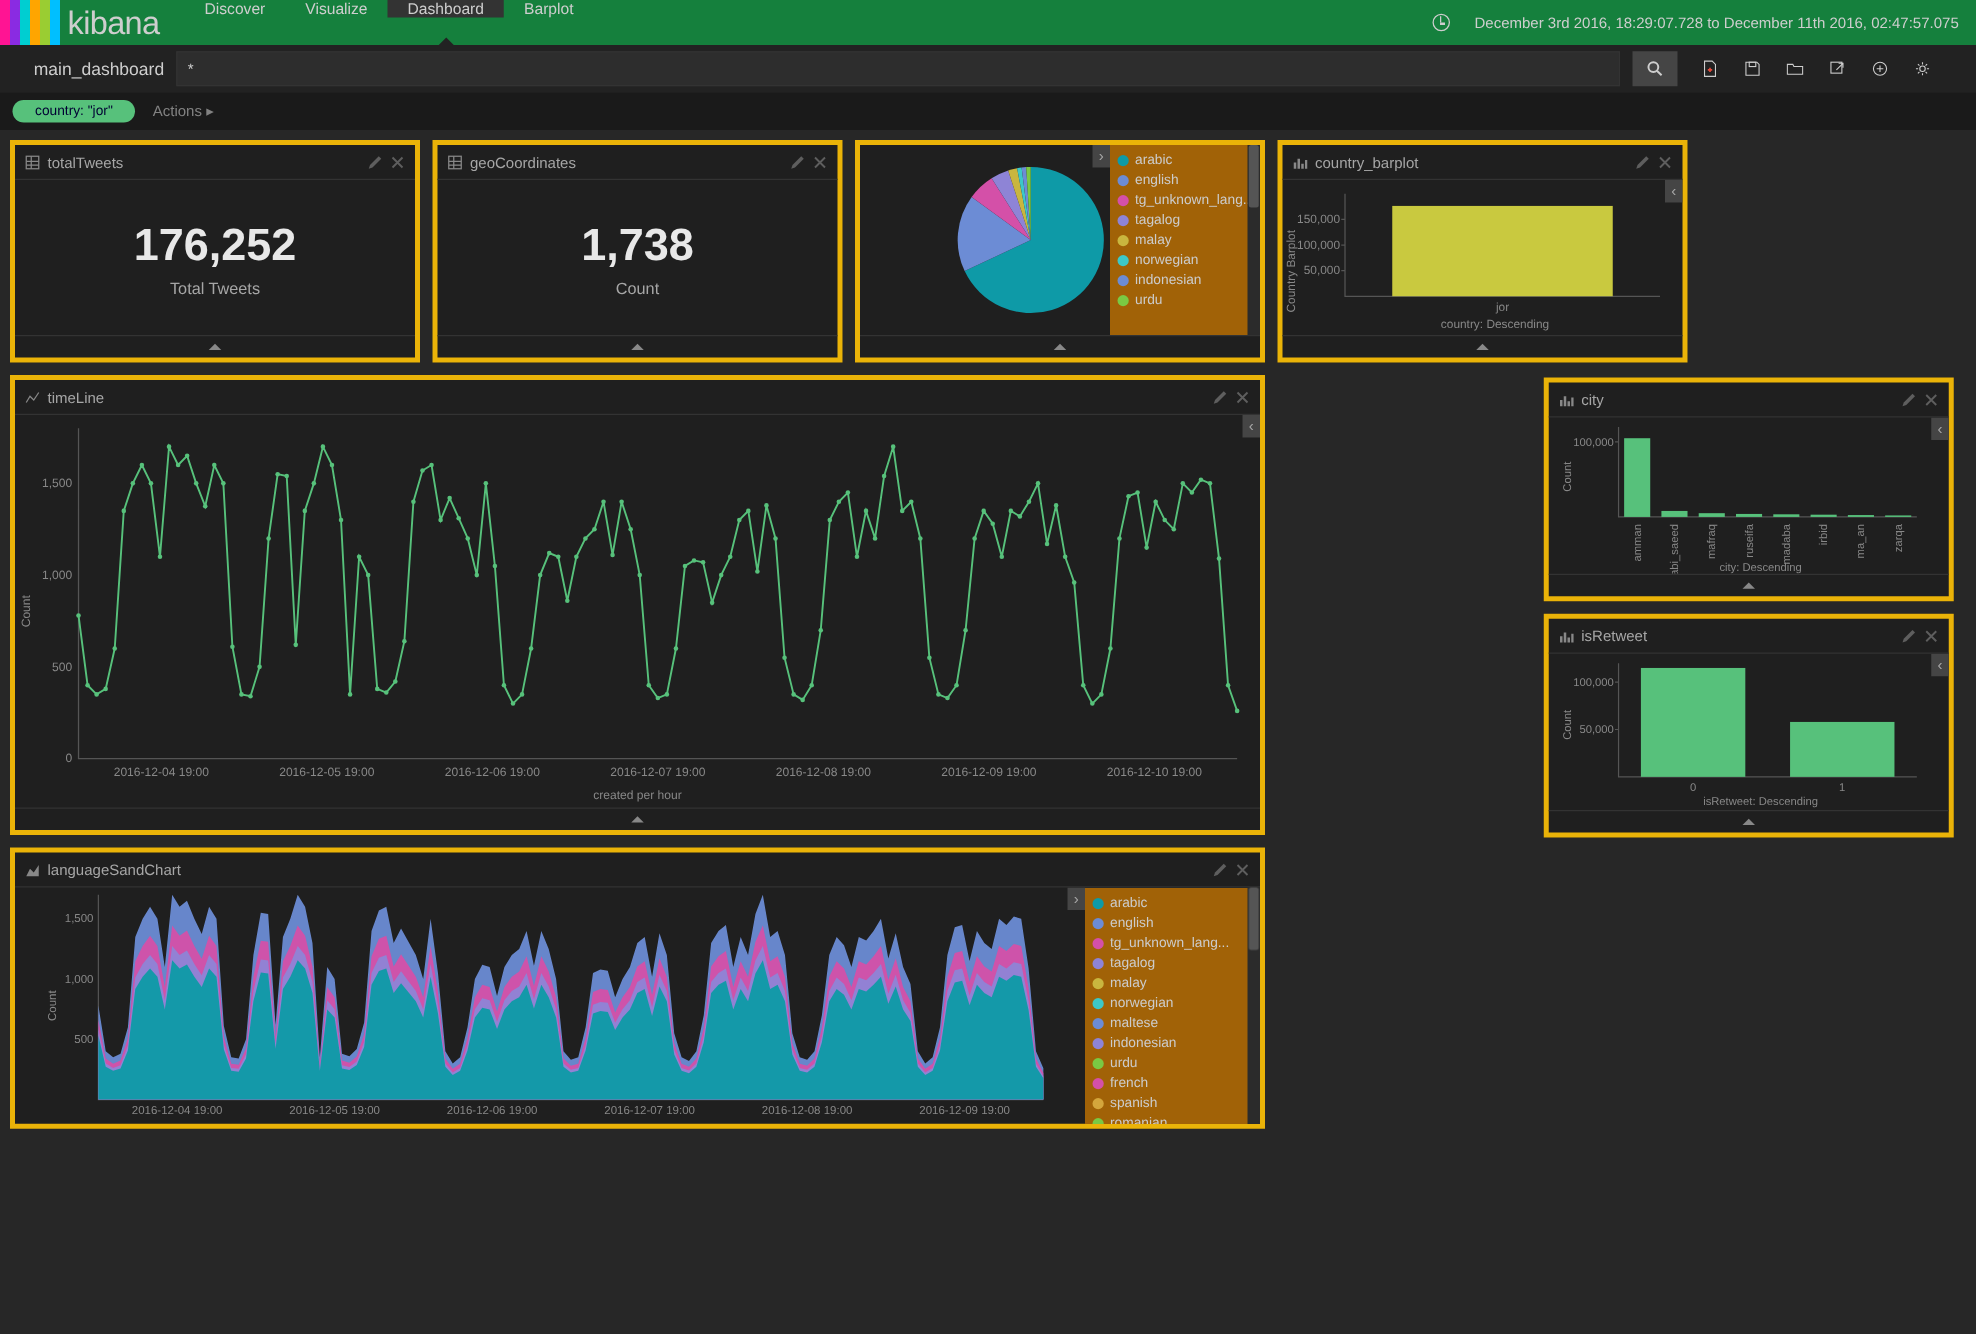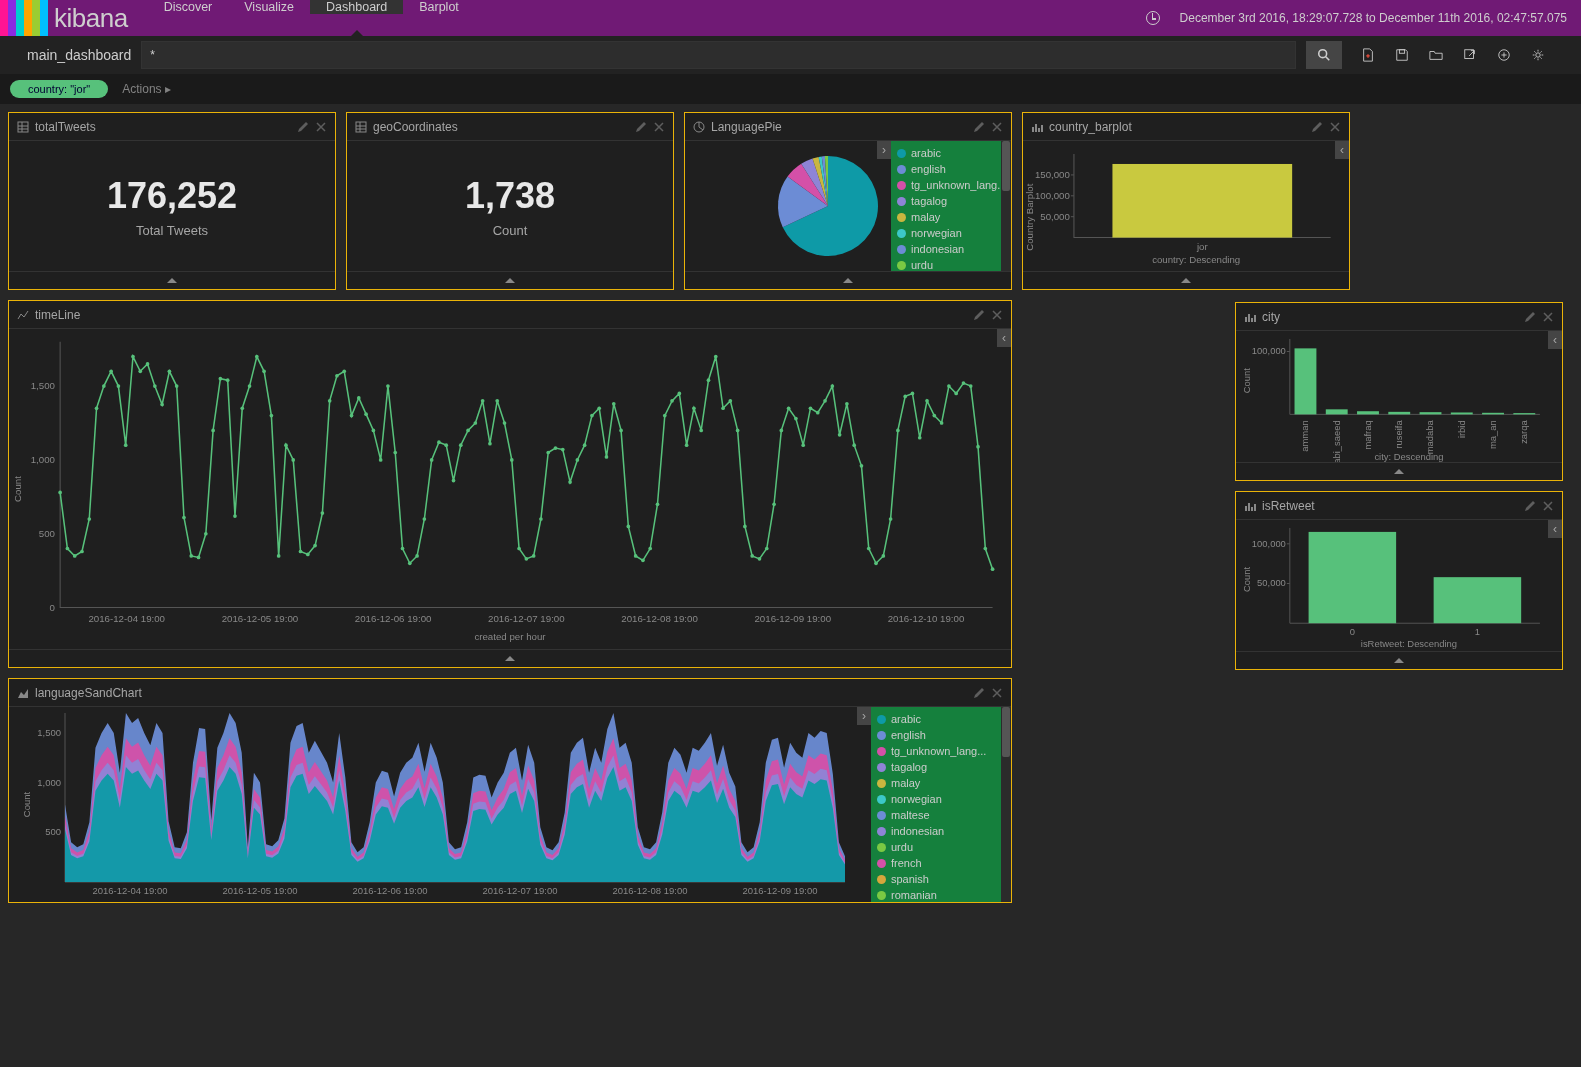--- a/index.html
+++ b/index.html
@@ -1,17 +1,17 @@
 <!DOCTYPE html>
 <html><head>
 <meta charset="utf-8">
 <style>
 *{box-sizing:border-box;margin:0;padding:0;font-family:"Helvetica Neue",Arial,sans-serif}
 body{background:#272727;color:#a6a6a6;font-size:12px;overflow:hidden}
-.top{height:36px;background:#701a75;display:flex;align-items:center}
+.top{height:36px;background:#15803d;display:flex;align-items:center}
 .logo{height:36px;display:flex;align-items:center}
 .stripes{display:flex;height:36px}
 .stripe{width:8px;height:36px}
 .brand{color:#cecece;font-size:26px;font-weight:500;margin-left:6px;letter-spacing:-.5px}
 .navs{display:flex;height:36px;margin-left:20px}
 .navitem{color:#cecece;padding:0 16px;display:flex;align-items:center;font-size:12.5px;cursor:pointer}
 .navitem.active{background:#333}
 .navitem.active::after{content:"";position:absolute;bottom:0;left:50%;margin-left:-6px;border:6px solid transparent;border-bottom-color:#222}
 .navwrap{position:relative}
 .spacer{flex:1}
@@ -23,35 +23,35 @@
 .dashname{color:#cecece;font-size:14px}
 .search{flex:1;height:28px;background:#2d2d2d;border:1px solid #333;color:#cecece;padding:0 8px;font-size:12px}
 .sbtn{width:36px;height:28px;background:#454545;border:none;display:flex;align-items:center;justify-content:center;cursor:pointer}
 .ticons{display:flex;gap:18px;padding:0 8px}
 .ticon{width:16px;height:16px;cursor:pointer;display:flex;align-items:center;justify-content:center}
 .ticon svg{fill:#cecece}
 .filterrow{height:30px;background:#1a1a1a;display:flex;align-items:center;padding:0 10px;gap:14px}
 .pill{background:#57c17b;color:#003;padding:3px 18px;border-radius:10px;font-size:11px}
 .actions{color:#828282;font-size:12px;cursor:pointer}
 .grid{padding:8px;display:grid;grid-template-columns:328px 328px 328px 328px;grid-template-rows:178px 368px 225px;gap:10px}
-.panel{background:#1f1f1f;border:1px solid #eab308;display:flex;flex-direction:column;position:relative}
+.panel{background:#1f1f1f;border:4px solid #eab308;display:flex;flex-direction:column;position:relative}
 .phd{height:28px;border-bottom:1px solid #333;display:flex;align-items:center;padding:0 8px;gap:6px}
 .phd .t{color:#a6a6a6;font-size:12px}
 .phd .sp{flex:1}
 .phd .ic{width:12px;height:12px;cursor:pointer;opacity:.6}
 .pbody{flex:1;position:relative;overflow:hidden}
 .pft{height:18px;border-top:1px solid #333;display:flex;align-items:center;justify-content:center}
 .pft .chev{width:0;height:0;border-left:5px solid transparent;border-right:5px solid transparent;border-bottom:5px solid #888}
 .bignum{display:flex;flex-direction:column;align-items:center;justify-content:center;height:100%}
 .bignum .n{color:#e8e8e8;font-size:36px;font-weight:700}
 .bignum .l{color:#a6a6a6;font-size:13px;margin-top:6px}
 .p-a{grid-column:1;grid-row:1}.p-b{grid-column:2;grid-row:1}.p-c{grid-column:3;grid-row:1}.p-d{grid-column:4;grid-row:1}
 .p-e{grid-column:1/4;grid-row:2}
 .p-g{grid-column:1/4;grid-row:3}
-.legend{position:absolute;right:0;top:0;bottom:0;width:120px;background:#15803d;overflow-y:auto;padding:4px 0}
+.legend{position:absolute;right:0;top:0;bottom:0;width:120px;background:#a16207;overflow-y:auto;padding:4px 0}
 .legend .row{display:flex;align-items:center;gap:5px;padding:2px 6px;font-size:11px;color:#ccc;white-space:nowrap;overflow:hidden;text-overflow:ellipsis}
 .dot{width:9px;height:9px;border-radius:50%;flex-shrink:0}
 .legexp{position:absolute;top:0;width:14px;height:18px;background:#454545;display:flex;align-items:center;justify-content:center;cursor:pointer}
 .legexp.l{right:120px}
 .legexp.r{right:0}
 svg.chart{width:100%;height:100%}
 svg.chart text{fill:#888;font-size:9.5px}
 svg.chart .axis{stroke:#555;stroke-width:1}
 svg.chart .tick{stroke:#555}
 .scrollbar{position:absolute;right:0;top:0;bottom:0;width:10px;background:#2b2b2b}
@@ -195,34 +195,20 @@
           <div class="n">1,738</div>
           <div class="l">Count</div>
         </div>
       </div>
     <div class="pft">
         <span class="chev"></span>
       </div>
   </div>
 
   <div class="panel p-c">
-    <div class="phd">
-        <svg width="12" height="12">
-          <circle cx="6" cy="6" r="5" fill="none" stroke="#888"></circle>
-          <path d="M6 6V1M6 6l4 3" stroke="#888"></path>
-        </svg>
-      <span class="t">LanguagePie</span>
-        <span class="sp"></span>
-      <svg class="ic" viewBox="0 0 12 12">
-          <path d="M1 11l1-3 7-7 2 2-7 7z" fill="#888"></path>
-        </svg>
-      <svg class="ic" viewBox="0 0 12 12">
-          <path d="M2 2l8 8M10 2l-8 8" stroke="#888" stroke-width="1.5"></path>
-        </svg>
-    </div>
     <div class="pbody" id="piebody">
       <svg class="chart" id="piesvg" viewBox="0 0 200 130">
           <path d="M80 65 L80 15 A50 50 0 1 1 34.758647376699024 86.28896457825363 Z" fill="#0e9aa7"></path>
           <path d="M80 65 L34.758647376699024 86.28896457825363 A50 50 0 0 1 39.54915028125262 35.61073738537635 Z" fill="#6c8cd5"></path>
           <path d="M80 65 L39.54915028125262 35.61073738537635 A50 50 0 0 1 53.20866025105015 22.78360372489926 Z" fill="#d450a8"></path>
           <path d="M80 65 L53.20866025105015 22.78360372489926 A50 50 0 0 1 64.54915028125262 17.447174185242325 Z" fill="#8e84d6"></path>
           <path d="M80 65 L64.54915028125262 17.447174185242325 A50 50 0 0 1 70.63093427071372 15.885637463565573 Z" fill="#c9b63f"></path>
           <path d="M80 65 L70.63093427071372 15.885637463565573 A50 50 0 0 1 73.73333832178481 15.394264934276109 Z" fill="#3cc8c8"></path>
           <path d="M80 65 L73.73333832178481 15.394264934276109 A50 50 0 0 1 76.86047402353434 15.098663578586425 Z" fill="#6c8cd5"></path>
           <path d="M80 65 L76.86047402353434 15.098663578586425 A50 50 0 0 1 80.00000000000003 15 Z" fill="#7ac943"></path>

